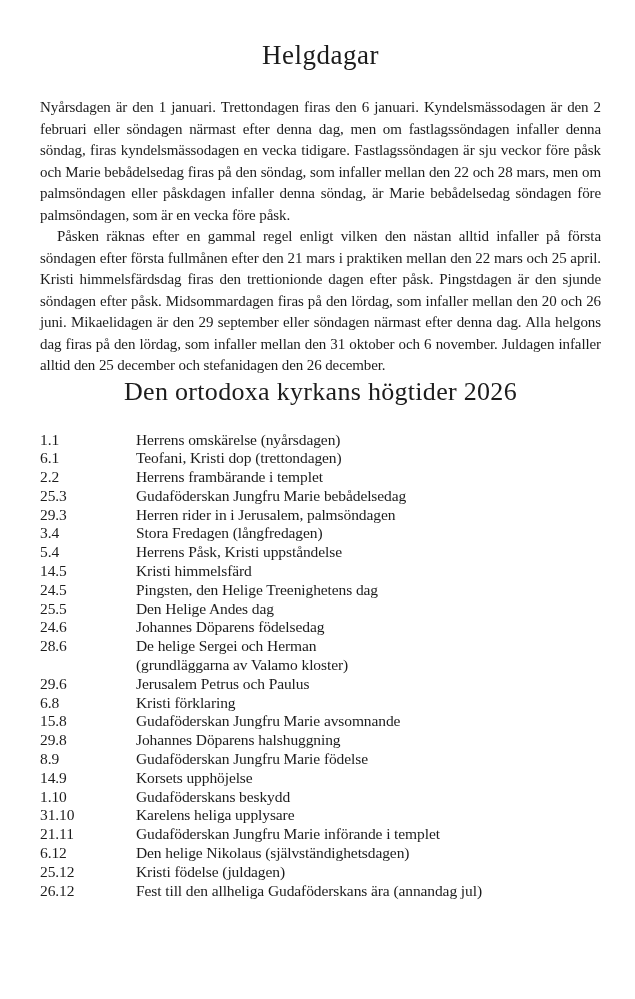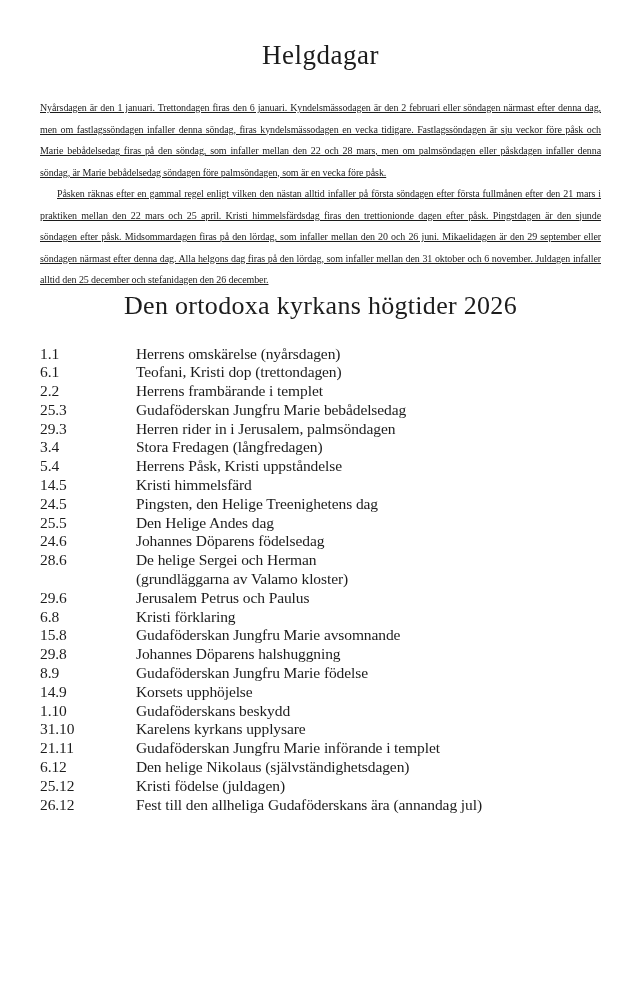--- a/index.html
+++ b/index.html
@@ -20,25 +20,24 @@
     background: #ffffff;
   }
   .doc-title {
     text-align: center;
     font-size: 27px;
     font-weight: normal;
     letter-spacing: 0.5px;
     margin-bottom: 26px;
   }
   .intro p {
-    font-size: 10px;
+    font-size: 15px;
     line-height: 21.5px;
     text-align: justify;
     letter-spacing: -0.1px;
-    text-decoration: underline;
   }
   .intro p.indent {
     text-indent: 17px;
   }
   .section-title {
     text-align: center;
     font-size: 26px;
     font-weight: normal;
     letter-spacing: 0.3px;
     margin-bottom: 24px;
@@ -150,21 +149,21 @@
     <div class="holiday-row">
       <span class="holiday-date">14.9</span>
       <span class="holiday-name">Korsets upphöjelse</span>
     </div>
     <div class="holiday-row">
       <span class="holiday-date">1.10</span>
       <span class="holiday-name">Gudaföderskans beskydd</span>
     </div>
     <div class="holiday-row">
       <span class="holiday-date">31.10</span>
-      <span class="holiday-name">Karelens kyrkans upplysare</span>
+      <span class="holiday-name">Karelens heliga upplysare</span>
     </div>
     <div class="holiday-row">
       <span class="holiday-date">21.11</span>
       <span class="holiday-name">Gudaföderskan Jungfru Marie införande i templet</span>
     </div>
     <div class="holiday-row">
       <span class="holiday-date">6.12</span>
       <span class="holiday-name">Den helige Nikolaus (självständighetsdagen)</span>
     </div>
     <div class="holiday-row">

